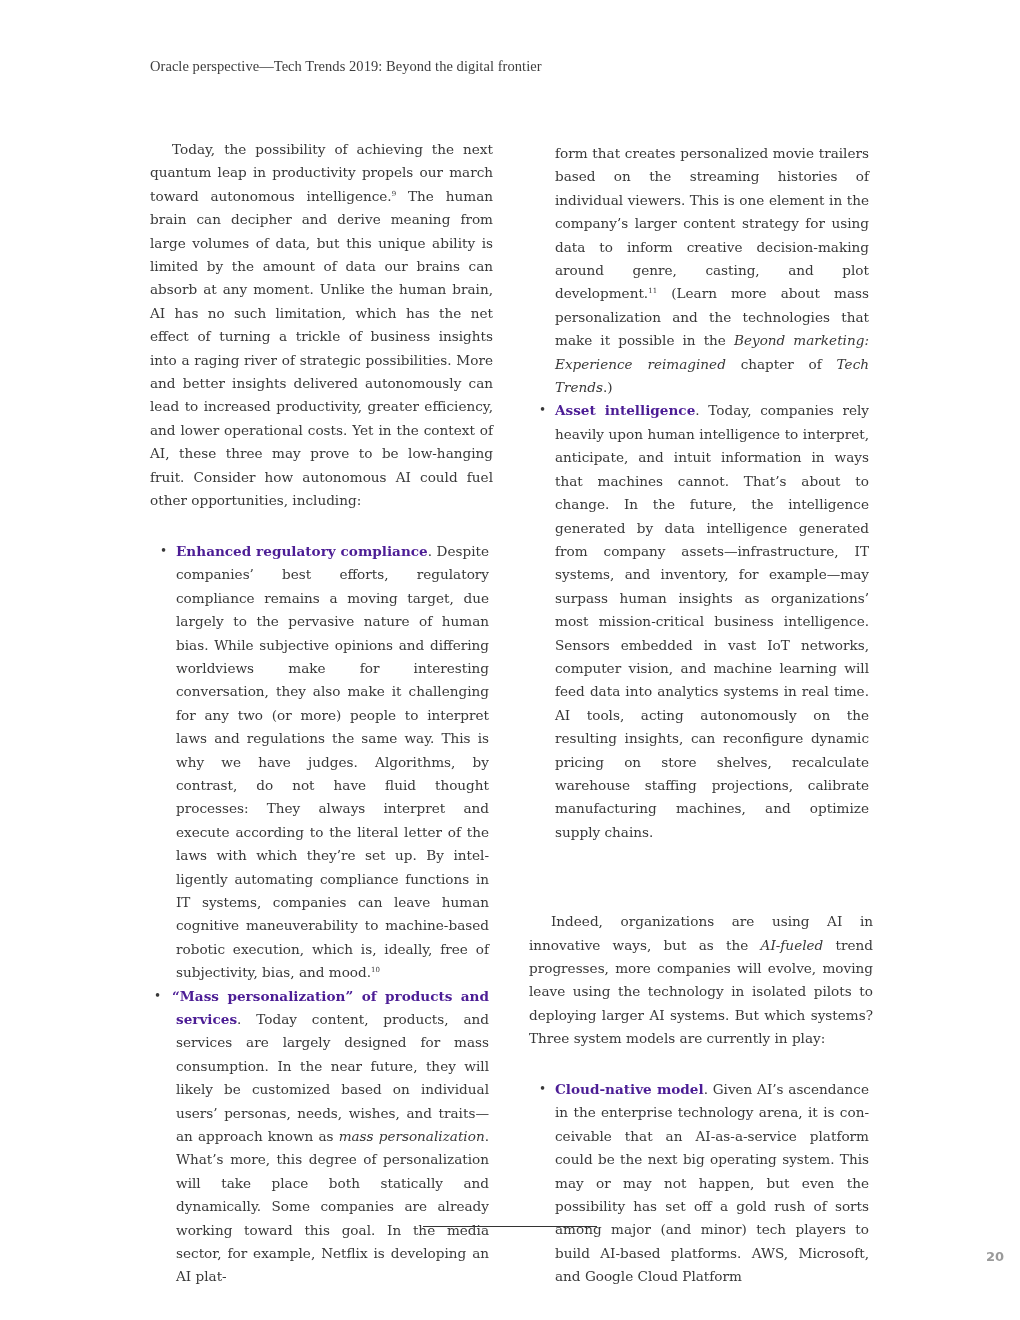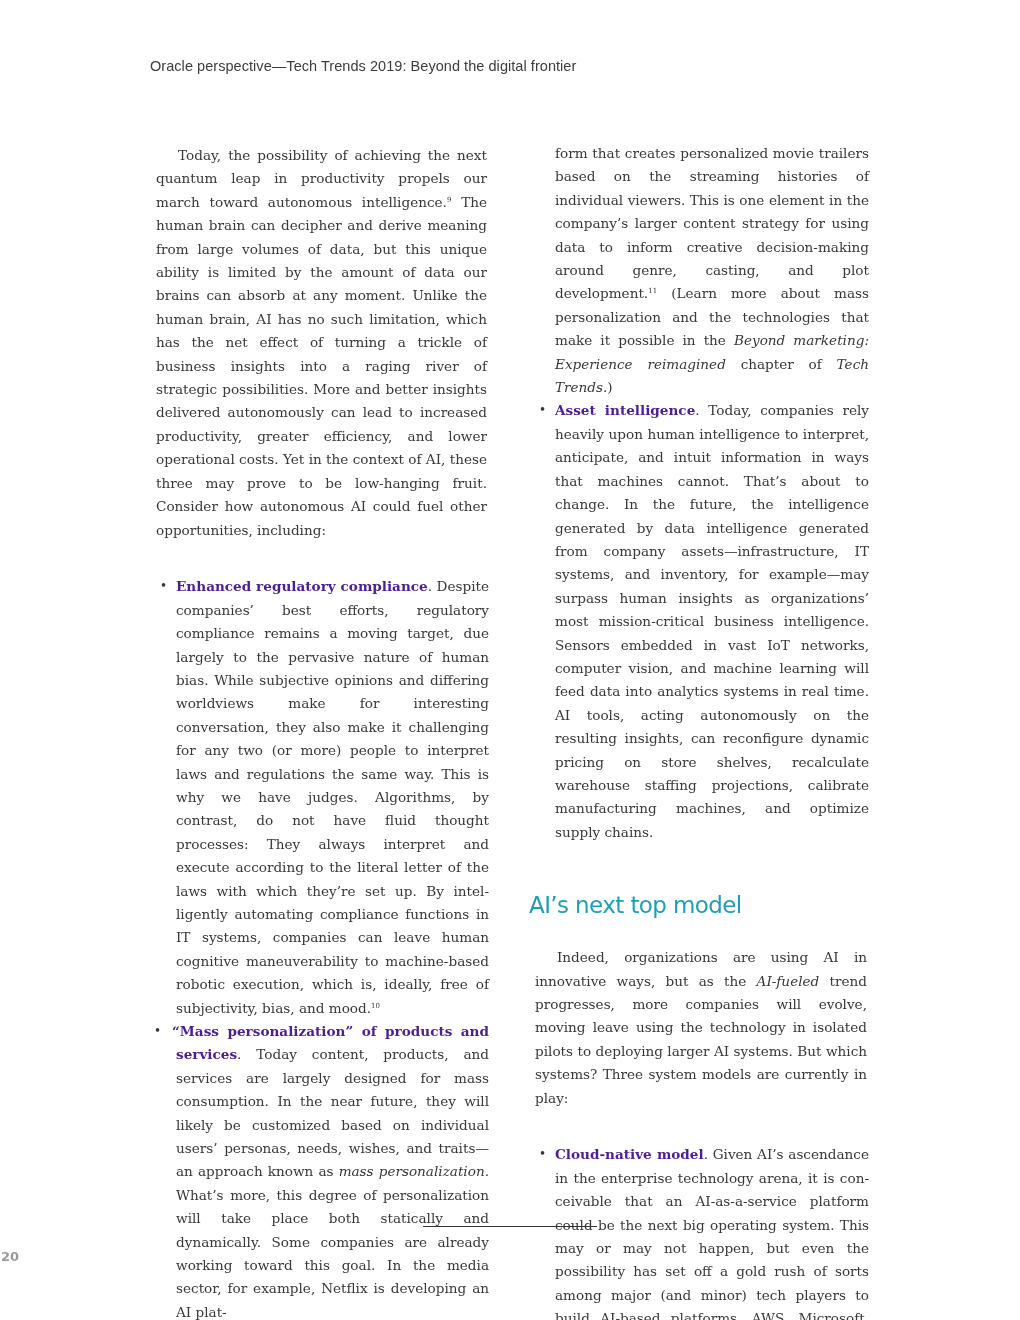--- a/index.html
+++ b/index.html
@@ -1,49 +1,49 @@
 <!DOCTYPE html>
 <html><head>
 <meta charset="utf-8">
 <style>
   html, body { margin: 0; padding: 0; background: #ffffff; }
   body { width: 1020px; height: 1320px; position: relative; overflow: hidden; }
   .running-head {
     position: absolute; left: 150px; top: 58px;
-    font-family: Liberation Sans, sans-serif; font-size: 14.5px; color: #3d3d3d;
+    font-family: Liberation Serif, serif; font-size: 14.5px; color: #3d3d3d;
     letter-spacing: 0.05px;
   }
   .col {
     position: absolute; top: 138px;
     font-family: "DejaVu Serif", serif; font-size: 13.6px; line-height: 23.4px;
     color: #383838; text-align: justify; hyphens: manual;
   }
   .col-left { left: 150px; width: 343px; }
   .col-right { left: 529px; width: 344px; }
-  p { margin: 6px; }
+  p { margin: 0; }
   .indent { text-indent: 22px; }
   .gap { height: 23.4px; }
   ul.bullets { list-style: none; margin: 4px; padding: 0; }
   ul.bullets li { position: relative; padding-left: 22px; }
   ul.bullets li .bullet {
     position: absolute; left: 6px; top: 0; font-size: 12px;
   }
   b.lead { font-weight: bold; color: #4c1d95; }
   sup { font-size: 7px; line-height: 0; vertical-align: 5px; }
   .section-title {
     font-family: "DejaVu Sans", sans-serif; font-size: 23px; font-weight: normal;
     color: #1f9fb3; margin: 0; line-height: 30px; text-align: left;
     letter-spacing: -0.6px;
   }
   .footer-rule {
     position: absolute; left: 423px; top: 1226px; width: 174px; height: 1px;
     background: #333333;
   }
   .page-number {
-    position: absolute; left: 1px; width: 992px; top: 1249px; text-align: left;
+    position: absolute; left: 12px; width: 992px; top: 1249px; text-align: right;
     font-family: "DejaVu Sans", sans-serif; font-size: 13px; font-weight: bold; color: #9a9a9a;
   }
 </style>
 </head>
 <body>
 
 <div class="running-head">Oracle perspective—Tech Trends 2019: Beyond the digital frontier</div>
 
 <div class="col col-left">
   <p class="indent"><span>Today, the possibility of achieving the next quantum leap in productivity propels our march toward autonomous intelligence.</span><sup>9</sup><span> The human brain can decipher and derive meaning from large volumes of data, but this unique ability is limited by the amount of data our brains can absorb at any moment. Unlike the human brain, AI has no such limitation, which has the net effect of turning a trickle of business insights into a raging river of strategic possibilities. More and better insights delivered autonomously can lead to increased productivity, greater efficiency, and lower operational costs. Yet in the context of AI, these three may prove to be low-hanging fruit. Consider how autonomous AI could fuel other opportunities, including:</span></p>
@@ -65,21 +65,20 @@
     <li>
       <span>form that creates personalized movie trailers based on the streaming histories of individual viewers. This is one element in the company’s larger content strategy for using data to inform creative decision-making around genre, casting, and plot development.</span><sup>11</sup><span> (Learn more about mass personalization and the technologies that make it possible in the </span><i>Beyond marketing: Experience reimagined</i><span> chapter of </span><i>Tech Trends</i><span>.)</span>
     </li>
     <li>
       <span class="bullet">•</span>
       <b class="lead">Asset intelligence</b><span>. Today, companies rely heavily upon human intelligence to interpret, anticipate, and intuit information in ways that machines cannot. That’s about to change. In the future, the intelligence generated by data intelligence generated from company as­sets—infrastructure, IT systems, and inventory, for example—may surpass human insights as organizations’ most mission-critical business intelligence. Sensors embedded in vast IoT net­works, computer vision, and machine learning will feed data into analytics systems in real time. AI tools, acting autonomously on the resulting insights, can reconfigure dynamic pricing on store shelves, recalculate warehouse staffing projections, calibrate manufacturing machines, and optimize supply chains.</span>
     </li>
   </ul>
 
   <div style="height:42px"></div>
-  <h2 class="section-title">AI’s next top model</h2>
   <div style="height:20px"></div>
 
   <p class="indent"><span>Indeed, organizations are using AI in innovative ways, but as the </span><i>AI-fueled</i><span> trend progresses, more companies will evolve, moving leave using the technology in isolated pilots to deploying larger AI systems. But which systems? Three system models are currently in play:</span></p>
   <div class="gap"></div>
   <ul class="bullets">
     <li>
       <span class="bullet">•</span>
       <b class="lead">Cloud-native model</b><span>. Given AI’s ascendance in the enterprise technology arena, it is con­ceivable that an AI-as-a-service platform could be the next big operating system. This may or may not happen, but even the possibility has set off a gold rush of sorts among major (and minor) tech players to build AI-based platforms. AWS, Microsoft, and Google Cloud Platform</span>
     </li>
   </ul>

